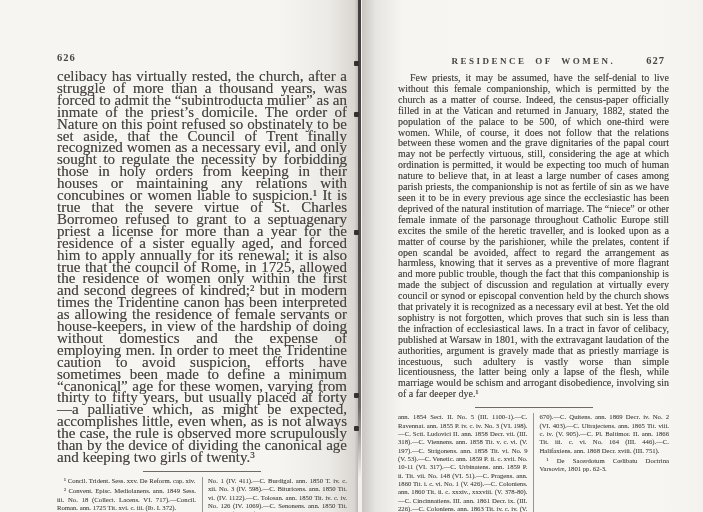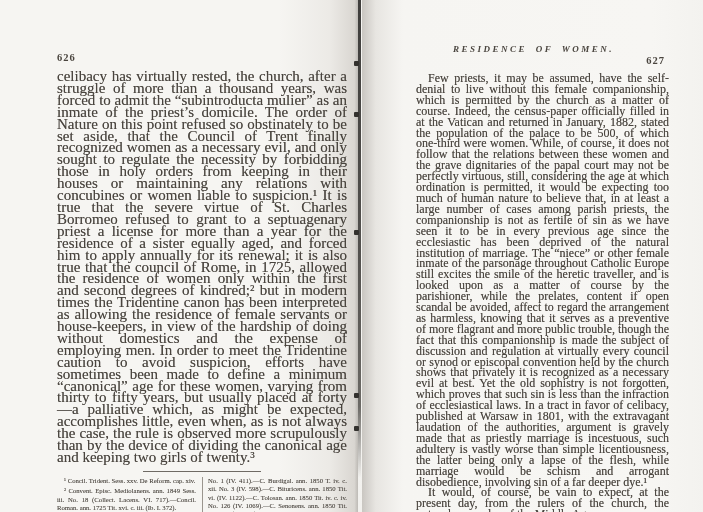--- a/index.html
+++ b/index.html
@@ -52,21 +52,21 @@
     font-size:10.5px;font-weight:bold;letter-spacing:1px;color:#4a453f;
   }
   
   .textblock-left{position:absolute;left:57px;top:71px;width:290px;}
   .textblock-right{position:absolute;left:36px;top:73px;width:271px;}
   .bodytext{
     font-size:15px;line-height:11.9px;text-align:justify;
     color:#49443e;text-shadow:0 0 0.4px rgba(70,65,60,0.55);
     margin:0;
   }
-  .textblock-right .bodytext{font-size:12px;line-height:10.9px;margin-left:18px;}
+  .textblock-right .bodytext{font-size:10px;line-height:10.9px;}
   .bodytext.indent{text-indent:12px;}
   .bodytext + .bodytext{margin-top:0;}
   
   .fn-rule{
     height:1px;background:#6f6a64;border:none;
     width:118px;margin:7px auto 5px auto;
   }
   
   .footnotes{
     column-count:2;column-gap:12px;column-fill:auto;
@@ -99,26 +99,25 @@
 
       <div class="footnotes footnotes-left">
         <p class="fnote">¹ Concil. Trident. Sess. xxv. De Reform. cap. xiv.</p>
         <p class="fnote">² Convent. Episc. Mediolanens. ann. 1849 Sess. iii. No. 18 (Collect. Lacens. VI. 717).—Concil. Roman. ann. 1725 Tit. xvi. c. iii. (Ib. I. 372).</p>
         <p class="fnote">³ For the varying legislation on this subject the reader may refer to C. Beneventan. ann. 1693 Tit. xviii. c. iii. (Collect. Lacens. I. 44).—Synod. Bahiens. ann. 1707 Lib. iii. (I. 854).—C. Tarracon. ann. 1717 c. xxxi. (I. 779).—C. Avenionens. ann. 1725 Tit. xxxvii. c. iii. (I. 554).—Synod. Firmanens. ann. 1726 Tit. ix. (I. 599).—C. Ebrodunens. ann. 1727 c. v. No. 5 (I. 626).—Synod. Nat. Hungar. ann. 1822 De Discip. renov. 3 (V. 940).—C. Baltimor. IV. ann. 1840 Decr. x. (III. 72).—Conv. Episc. Mediolan. ann. 1849 Sess. iii. No. 18 (VI. 717).—C. Turon. ann. 1849 Decr. xi. (IV. 368-9).—C. Avenionens. ann. 1849 Tit. vi. c. v. No. 16 (IV. 348).—C. Remens. ann. 1849 Tit. xii. c. ii. (IV. 129).—C. Albiens. ann. 1850 Tit. i. Decr. v. No. 1 (IV. 411).—C. Burdigal. ann. 1850 T. iv. c. xii. No. 3 (IV. 598).—C. Bituricens. ann. 1850 Tit. vi. (IV. 1122).—C. Tolosan. ann. 1850 Tit. iv. c. iv. No. 126 (IV. 1069).—C. Senonens. ann. 1850 Tit. iv. c. iv. (IV. 904).—C. Aquens. ann. 1850 Tit. v. § 2. c. ix. No. 1 (IV. 985).—C. Rothomag. ann. 1850 Decr. xi. No. 3-5 (IV. 525).—C. Lugdunens. ann. 1850 Decr. xviii. No. 1-3 (IV. 475).—Synod. Thurlesiens. ann. 1850 Decr. xvii. No. 14 (III. 785).—Conv. Epp. Lauretan. ann. 1850 Sect. i. v. (VI. 778).—Conv. Epp. Siciliæ Tit. ii. c. i. No. 9 (VI. 815).—C. Aurelian. ann. 1851 Tit. iv. c. i, No. 147 (IV. 1200).—C. Quebecens. I. ann. 1851 Decr. xiv. (III. 615).—C. Westmonasteriens. I. ann. 1852 Decr. xxiv. No. 4 (III. 939).—C. Quebecens. II. ann. 1854 Decr. xiv. No. 20 (III. 652).—C. Armacens. ann. 1854 Decr. xxiii. (III. 852).—C. Portus Hispaniæ</p>
       </div>
     </div>
   </div>
 
   <div class="page page-right">
-    <div class="running-head" style="top:44px;left:36px;right:34px;font-style:italic;">RESIDENCE OF WOMEN.</div>
+    <div class="running-head" style="top:56px;left:36px;right:34px;">RESIDENCE OF WOMEN.</div>
     <div class="pagenum" style="right:38px;top:55px;text-align:right;">627</div>
 
     <div class="textblock-right">
       <p class="bodytext indent">Few priests, it may be assumed, have the self-denial to live without this female companionship, which is permitted by the church as a matter of course.  Indeed, the census-paper officially filled in at the Vatican and returned in January, 1882, stated the population of the palace to be 500, of which one-third were women.  While, of course, it does not follow that the relations between these women and the grave dignitaries of the papal court may not be perfectly virtuous, still, considering the age at which ordination is permitted, it would be expecting too much of human nature to believe that, in at least a large number of cases among parish priests, the companionship is not as fertile of sin as we have seen it to be in every previous age since the ecclesiastic has been deprived of the natural institution of marriage.  The “niece” or other female inmate of the parsonage throughout Catholic Europe still excites the smile of the heretic traveller, and is looked upon as a matter of course by the parishioner, while the prelates, content if open scandal be avoided, affect to regard the arrangement as harmless, knowing that it serves as a preventive of more flagrant and more public trouble, though the fact that this companionship is made the subject of discussion and regulation at virtually every council or synod or episcopal convention held by the church shows that privately it is recognized as a necessary evil at best.  Yet the old sophistry is not forgotten, which proves that such sin is less than the infraction of ecclesiastical laws.  In a tract in favor of celibacy, published at Warsaw in 1801, with the extravagant laudation of the authorities, argument is gravely made that as priestly marriage is incestuous, such adultery is vastly worse than simple licentiousness, the latter being only a lapse of the flesh, while marriage would be schism and arrogant disobedience, involving sin of a far deeper dye.¹</p>
-      <p class="bodytext indent">It would, of course, be vain to expect, at the present day, from the rulers of the church, the outspoken candor of the Middle Ages,</p>
 
       <hr class="fn-rule">
 
       <div class="footnotes footnotes-right">
         <p>ann. 1854 Sect. II. No. 5 (III. 1100-1).—C. Ravennat. ann. 1855 P. iv. c. iv. No. 3 (VI. 198).—C. Scti. Ludovici II. ann. 1858 Decr. vii. (III. 318).—C. Viennens. ann. 1858 Tit. v. c. vi. (V. 197).—C. Strigonens. ann. 1858 Tit. vi. No. 9 (V. 53).—C. Venetic. ann. 1859 P. ii. c. xvii. No. 10-11 (VI. 317).—C. Urbinatens. ann. 1859 P. ii. Tit. vii. No. 148 (VI. 51).—C. Pragens. ann. 1860 Tit. i. c. vi. No. 1 (V. 426).—C. Coloniens. ann. 1860 Tit. ii. c. xxxiv., xxxviii. (V. 378-80).—C. Cincinnatiens. III. ann. 1861 Decr. ix. (III. 226).—C. Coloniens. ann. 1863 Tit. iv. c. iv. (V. 670).—C. Quitens. ann. 1869 Decr. iv. No. 2 (VI. 403).—C. Ultrajectens. ann. 1865 Tit. viii. c. iv. (V. 905).—C. Pl. Baltimor. II. ann. 1866 Tit. iii. c. vi. No. 164 (III. 446).—C. Halifaxiens. ann. 1868 Decr. xviii. (III. 751).</p>
         <p class="fnote">¹ De Sacerdotum Cœlibatu Doctrina Varsoviæ, 1801 pp. 62-3.</p>
       </div>
     </div>
   </div>
 

